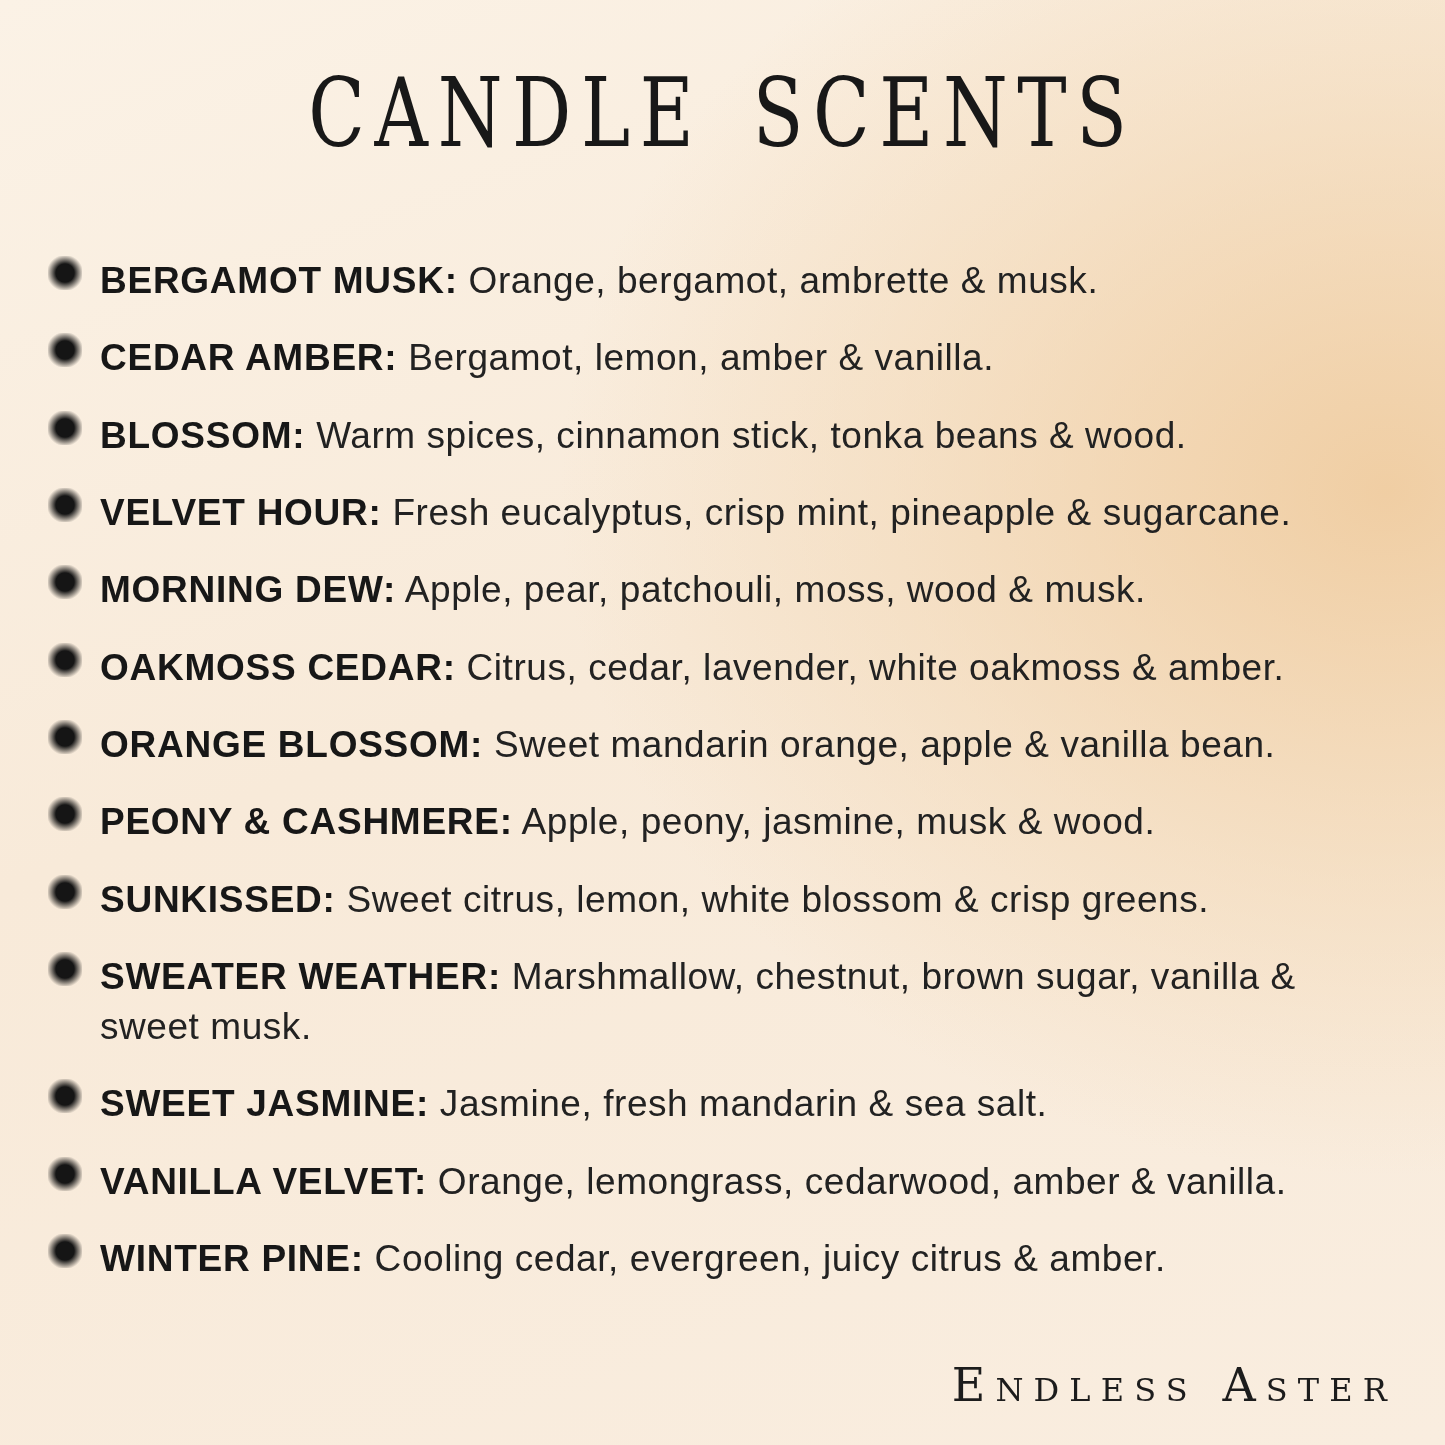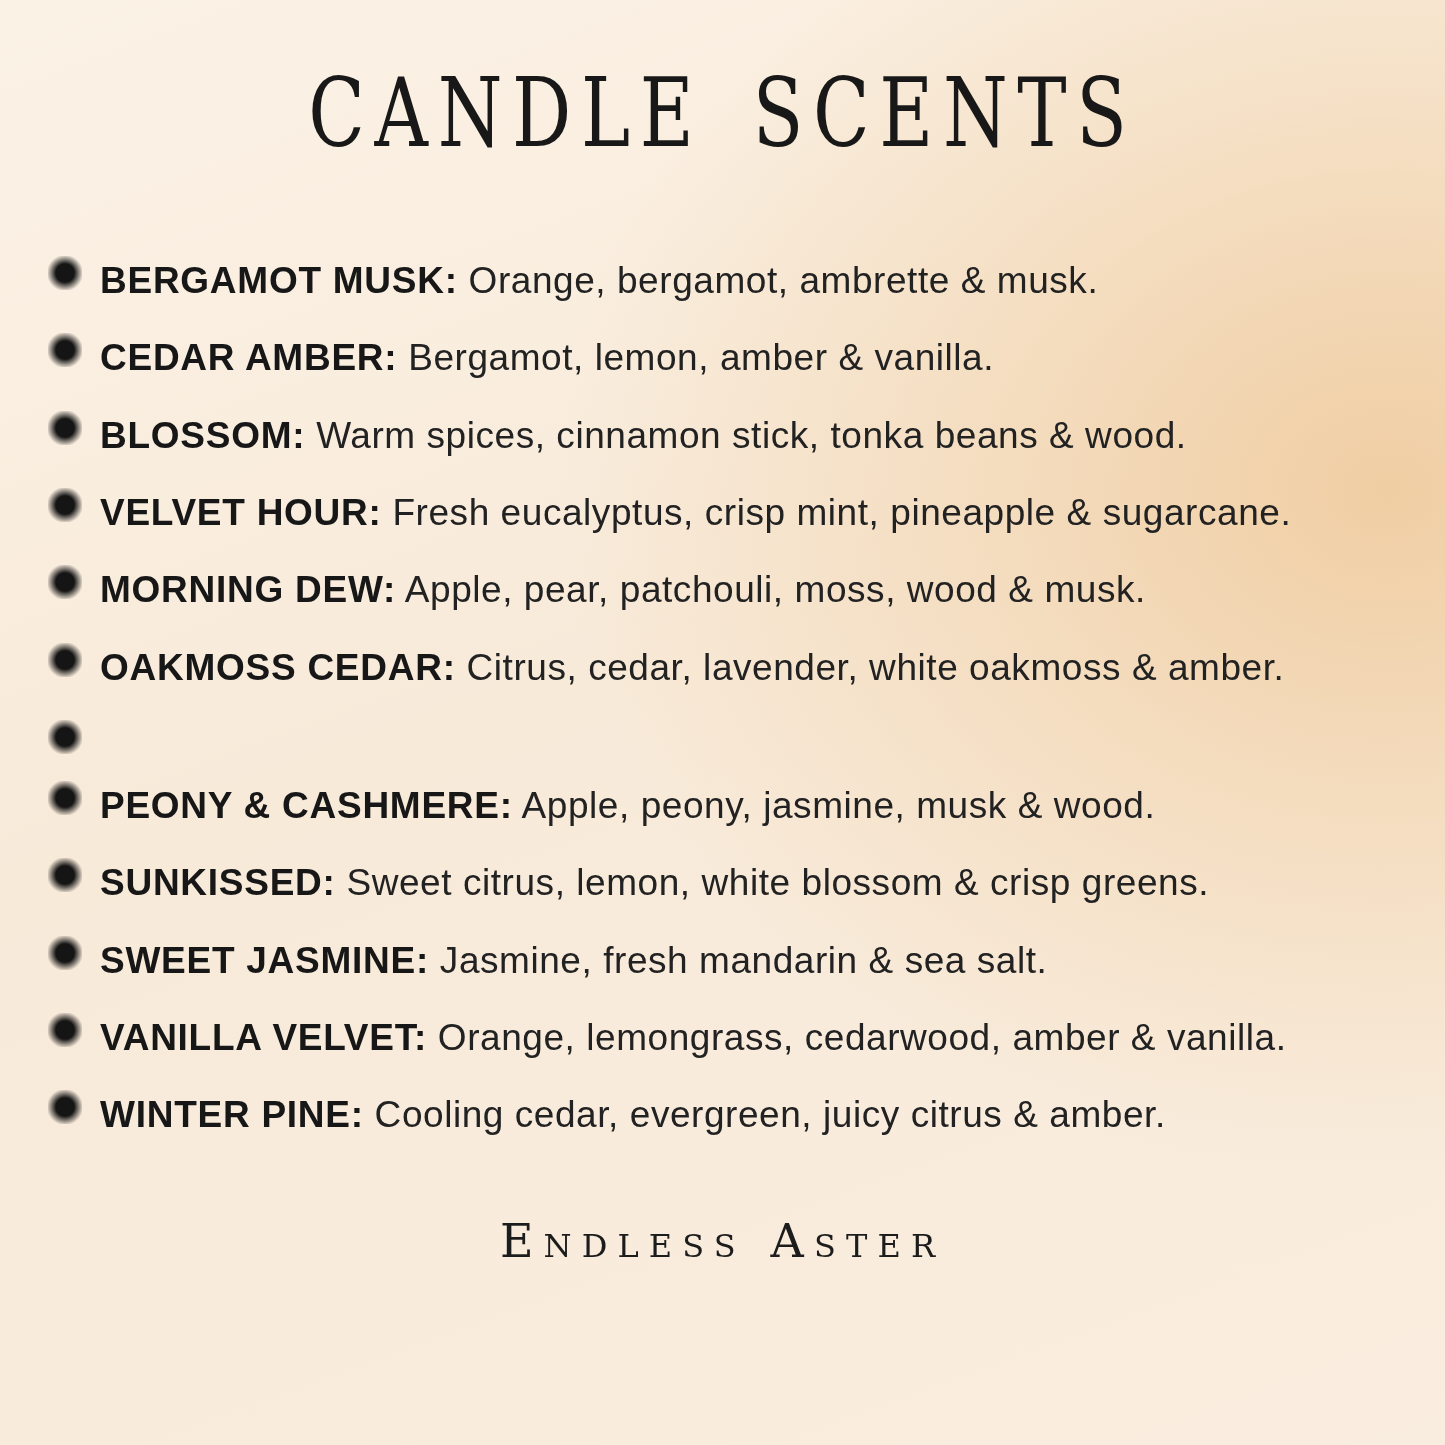--- a/index.html
+++ b/index.html
@@ -62,21 +62,21 @@
     letter-spacing: 0.015em;
     color: #222;
   }
   .scent-name {
     font-weight: 700;
     color: #171717;
     letter-spacing: 0.02em;
   }
   .brand {
     margin-top: 74px;
-    text-align: center;
+    text-align: right;
     font-family: "DejaVu Serif", "Liberation Serif", serif;
     font-variant: small-caps;
     font-size: 46px;
     letter-spacing: 0.22em;
     color: #1c1c1c;
   }
 </style>
 </head>
 <body>
 
@@ -104,28 +104,33 @@
     <li class="scent">
       <span class="bullet"></span>
       <p class="scent-text"><strong class="scent-name">MORNING DEW:</strong> <span class="scent-desc">Apple, pear, patchouli, moss, wood &amp; musk.</span></p>
     </li>
     <li class="scent">
       <span class="bullet"></span>
       <p class="scent-text"><strong class="scent-name">OAKMOSS CEDAR:</strong> <span class="scent-desc">Citrus, cedar, lavender, white oakmoss &amp; amber.</span></p>
     </li>
     <li class="scent">
       <span class="bullet"></span>
+      <p class="scent-text"><strong class="scent-name">ORANGE BLOSSOM:</strong> <span class="scent-desc">Sweet mandarin orange, apple &amp; vanilla bean.</span></p>
     </li>
     <li class="scent">
       <span class="bullet"></span>
       <p class="scent-text"><strong class="scent-name">PEONY &amp; CASHMERE:</strong> <span class="scent-desc">Apple, peony, jasmine, musk &amp; wood.</span></p>
     </li>
     <li class="scent">
       <span class="bullet"></span>
       <p class="scent-text"><strong class="scent-name">SUNKISSED:</strong> <span class="scent-desc">Sweet citrus, lemon, white blossom &amp; crisp greens.</span></p>
+    </li>
+    <li class="scent">
+      <span class="bullet"></span>
+      <p class="scent-text"><strong class="scent-name">SWEATER WEATHER:</strong> <span class="scent-desc">Marshmallow, chestnut, brown sugar, vanilla &amp; sweet musk.</span></p>
     </li>
     <li class="scent">
       <span class="bullet"></span>
       <p class="scent-text"><strong class="scent-name">SWEET JASMINE:</strong> <span class="scent-desc">Jasmine, fresh mandarin &amp; sea salt.</span></p>
     </li>
     <li class="scent">
       <span class="bullet"></span>
       <p class="scent-text"><strong class="scent-name">VANILLA VELVET:</strong> <span class="scent-desc">Orange, lemongrass, cedarwood, amber &amp; vanilla.</span></p>
     </li>
     <li class="scent">

